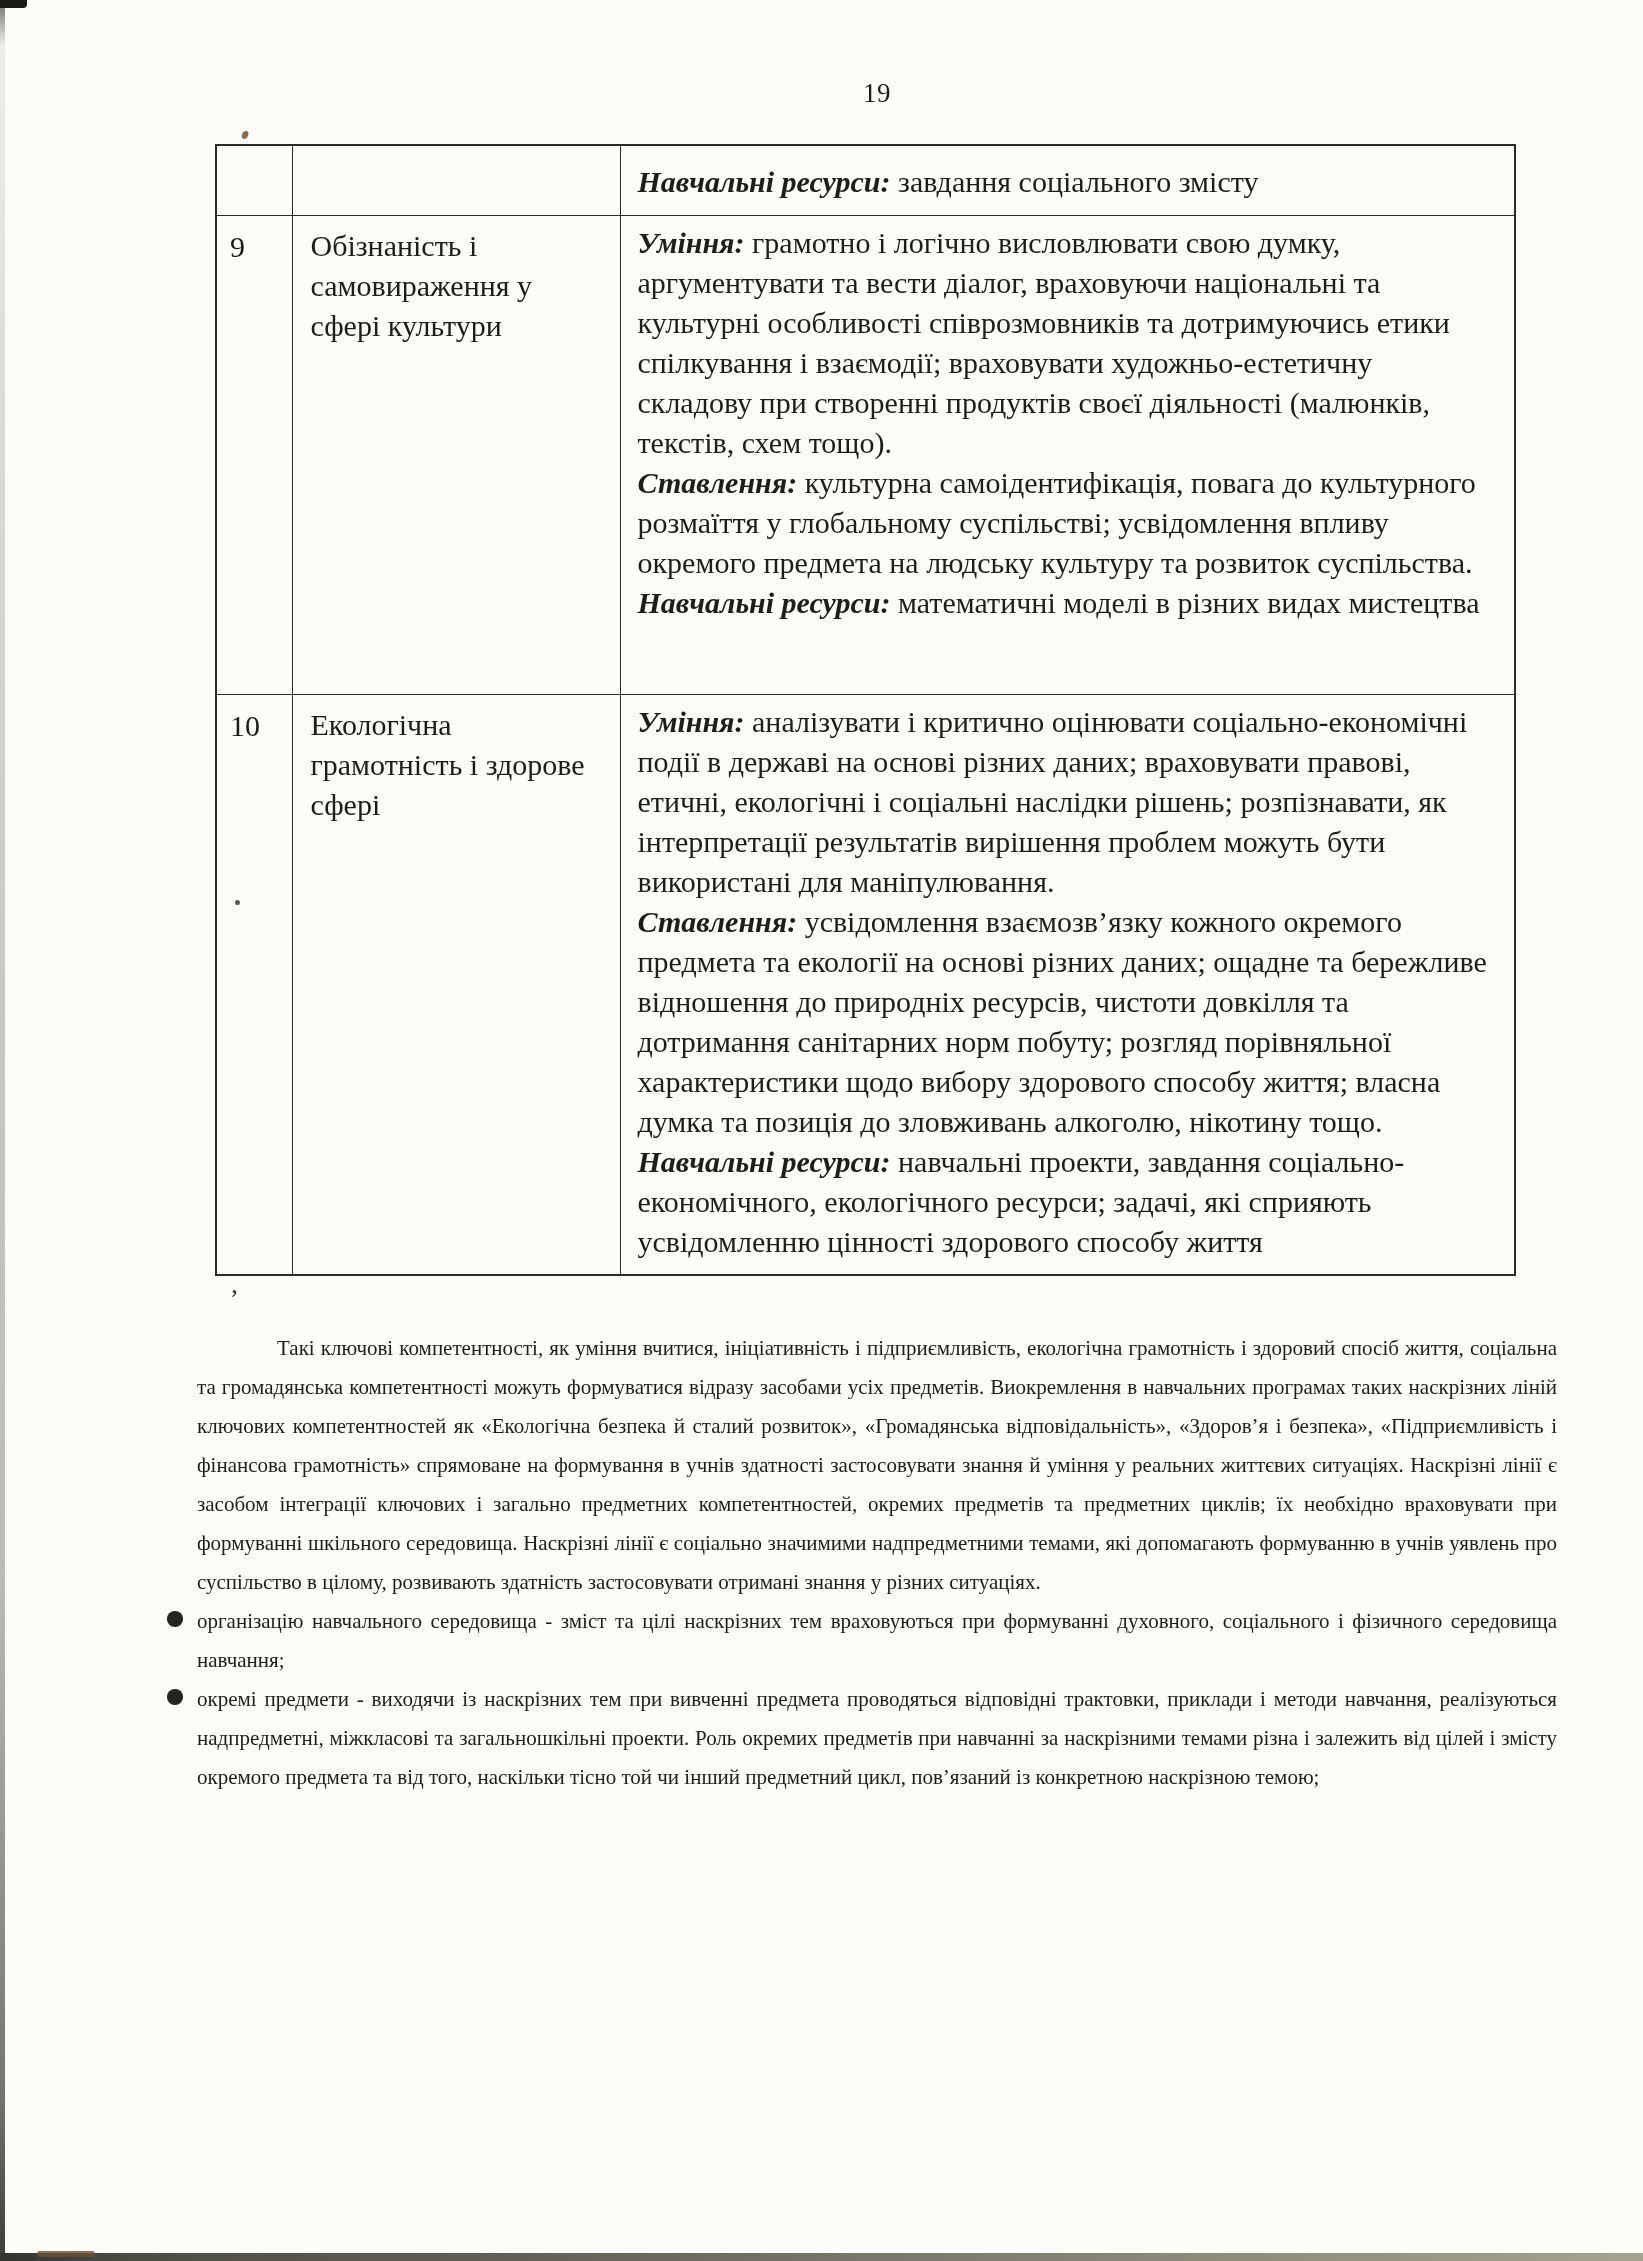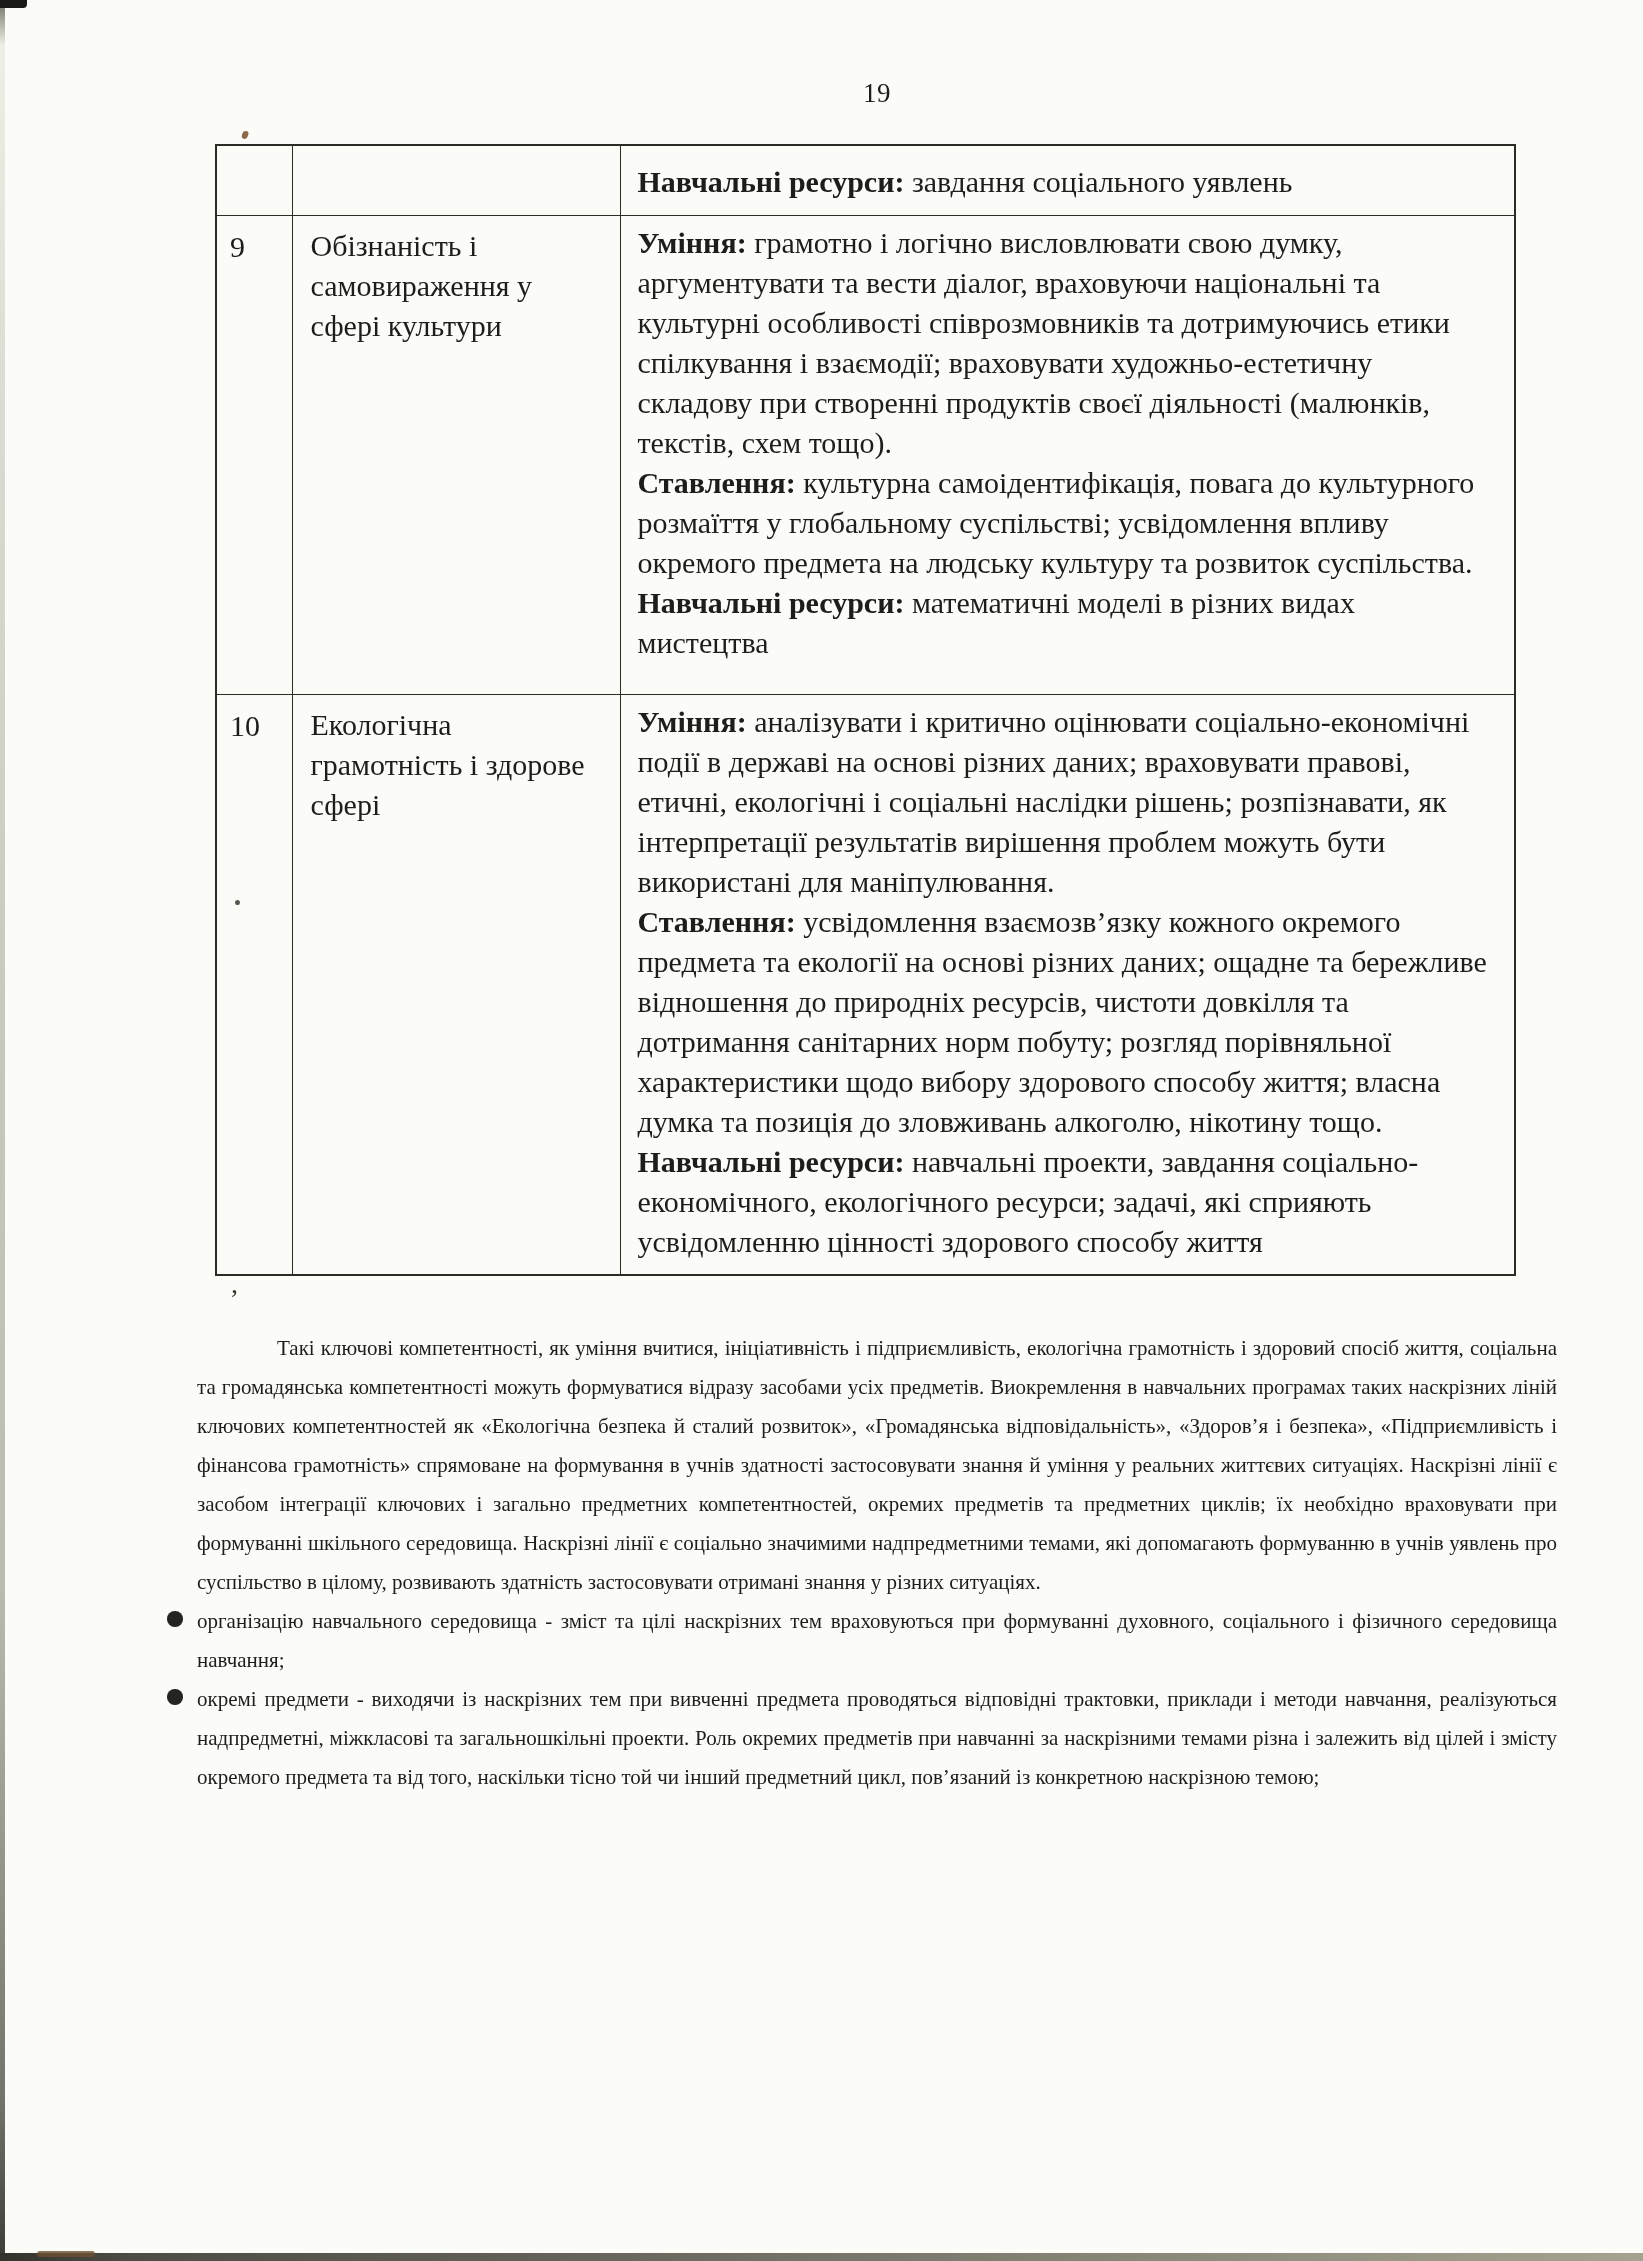--- a/index.html
+++ b/index.html
@@ -58,21 +58,21 @@
     border: 1.9px solid #2c2c27;
     vertical-align: top;
     font-size: 30px; line-height: 40px;
   }
   table.comp { border: 2.6px solid #2c2c27; }
   td.cell-num   { padding: 11.6px 3.9px 0 13px; }
   td.cell-name  { padding: 10.3px 10.3px 0 18px; font-size: 29px; }
   td.cell-desc  { padding: 7.7px 22px 11.6px 17px; text-align: left; }
   tr.row-cont td.cell-desc { padding-top: 15.5px; }
   .cell-par { margin: 0; }
-  .lead { font-weight: bold; }
+  .lead { font-weight: bold; font-style: italic; }
 
   
   .bodyblock {
     position: absolute; left: 197px; top: 1329px; width: 1360px;
     font-size: 21px; line-height: 39px;
   }
   .bodyblock p {
     margin: 0; text-align: justify; text-indent: 80px;
   }
   .blist { margin: 0; padding: 0; list-style: none; }
@@ -107,21 +107,21 @@
     <colgroup>
         <col class="c-num">
         <col class="c-name">
         <col>
       </colgroup>
     <tbody>
       <tr class="row-cont" style="height:70px;">
         <td class="cell-num"></td>
         <td class="cell-name"></td>
         <td class="cell-desc">
-          <p class="cell-par"><b class="lead">Навчальні ресурси:</b><span> завдання соціального уявлень</span></p>
+          <p class="cell-par"><b class="lead">Навчальні ресурси:</b><span> завдання соціального змісту</span></p>
         </td>
       </tr>
       <tr style="height:479px;">
         <td class="cell-num">9</td>
         <td class="cell-name">Обізнаність і самовираження у сфері культури</td>
         <td class="cell-desc">
           <p class="cell-par"><b class="lead">Уміння:</b><span> грамотно і логічно висловлювати свою думку, аргументувати та вести діалог, враховуючи національні та культурні особливості співрозмовників та дотримуючись етики спілкування і взаємодії; враховувати художньо-естетичну складову при створенні продуктів своєї діяльності (малюнків, текстів, схем тощо).</span></p>
           <p class="cell-par"><b class="lead">Ставлення:</b><span> культурна самоідентифікація, повага до культурного розмаїття у глобальному суспільстві; усвідомлення впливу окремого предмета на людську культуру та розвиток суспільства.</span></p>
           <p class="cell-par"><b class="lead">Навчальні ресурси:</b><span> математичні моделі в різних видах мистецтва</span></p>
         </td>

